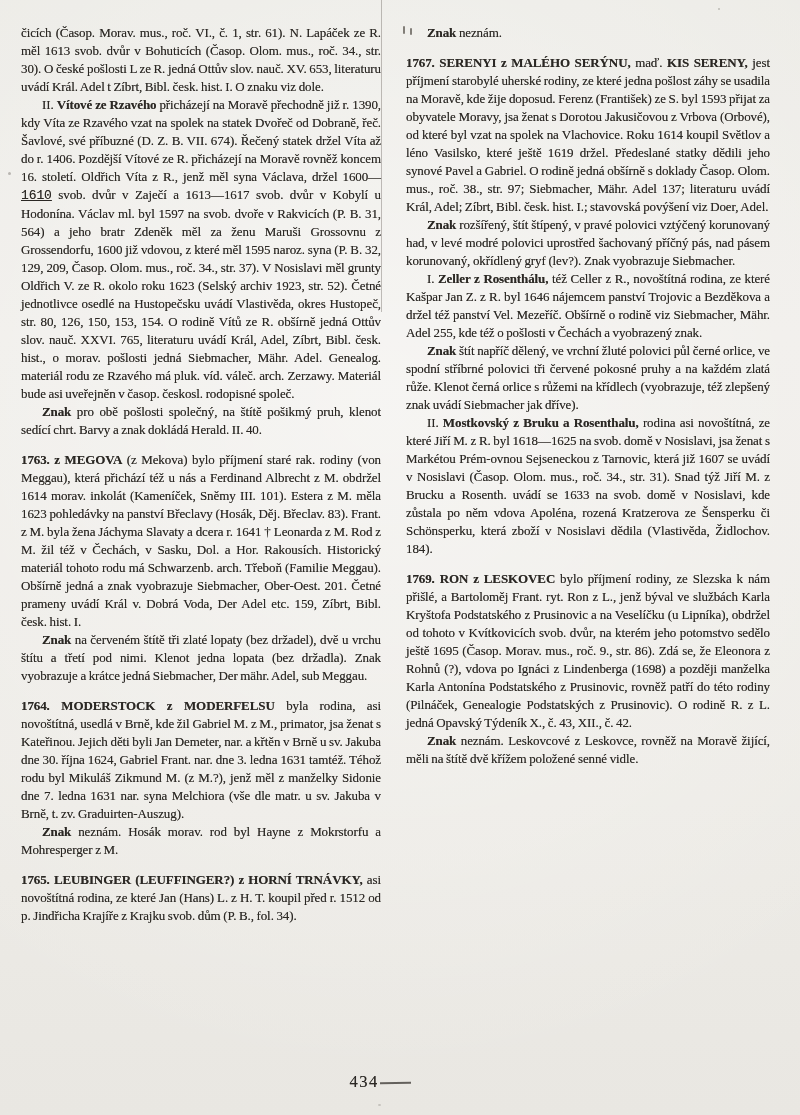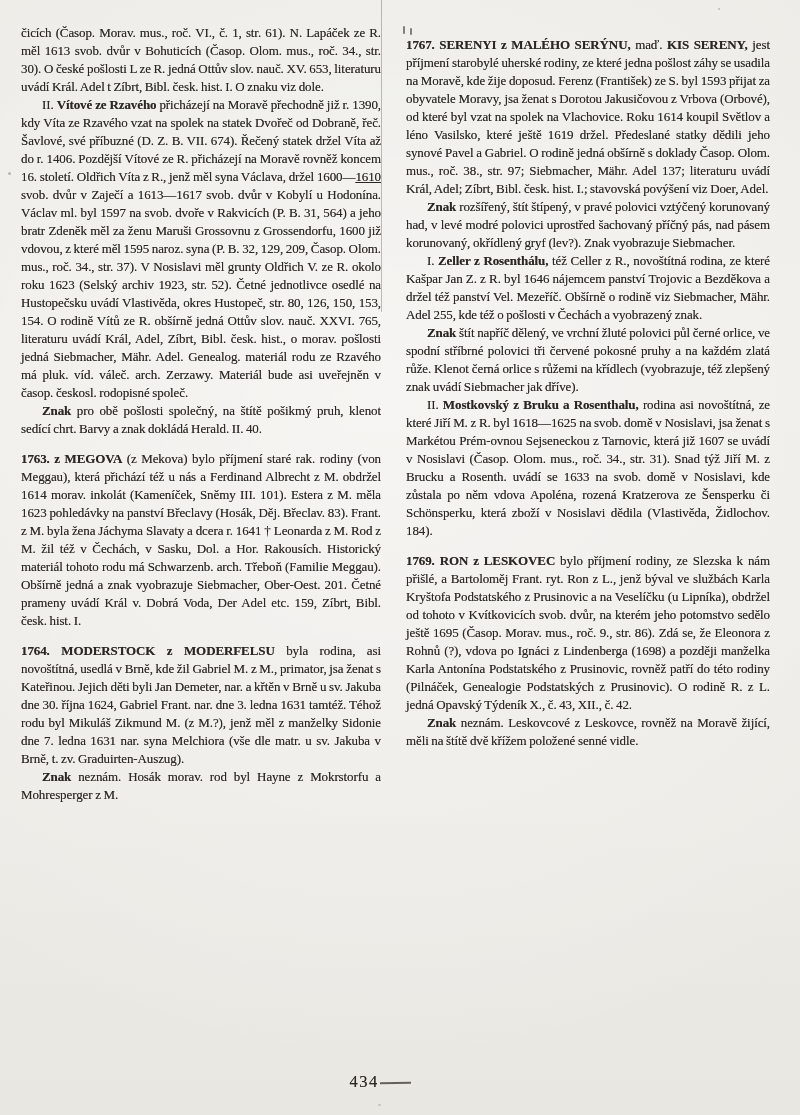--- a/index.html
+++ b/index.html
@@ -21,21 +21,21 @@
     letter-spacing:-0.1px;word-spacing:-0.5px;
     text-shadow:0 0 .6px rgba(43,40,36,.55);
     hyphens:auto;-webkit-hyphens:auto;
   }
   .col-left{left:21px;width:360px;}
   .col-right{left:406px;width:364px;}
   .col p{margin:0;padding:0;}
   .col p.indent{text-indent:21px;}
   .col p.entry{margin-top:12px;}
   .b{font-weight:700;}
-  .u{text-decoration:underline;}
+  .u{text-decoration:underline;font-family:Liberation Mono, monospace;}
   .footer{
     position:absolute;top:1072px;left:0;width:736px;
     text-align:center;
     font-size:16.5px;letter-spacing:1.5px;
     text-shadow:0 0 .6px rgba(43,40,36,.55);
   }
   .footer-inner{position:relative;left:-4px;}
   .footer-strike{
     position:absolute;left:380px;top:1082px;width:31px;height:2px;
     background:rgba(48,44,40,.72);transform:rotate(-1.2deg);
@@ -55,24 +55,27 @@
 <body>
 
 <div class="page">
   <div class="divider"></div>
 
   <div class="col col-left">
       <p class="para plain"><span>čicích (Časop. Morav. mus., roč. VI., č. 1, str. 61). N. Lapáček ze R. měl 1613 svob. dvůr v Bohuticích (Časop. Olom. mus., roč. 34., str. 30). O české pošlosti L ze R. jedná Ottův slov. nauč. XV. 653, literaturu uvádí Král. Adel t Zíbrt, Bibl. česk. hist. I. O znaku viz dole.</span></p>
       <p class="para indent"><span>II. </span><span class="b">Vítové ze Rzavého</span><span> přicházejí na Moravě přechodně již r. 1390, kdy Víta ze Rzavého vzat na spolek na statek Dvořeč od Dobraně, řeč. Šavlové, své příbuzné (D. Z. B. VII. 674). Řečený statek držel Víta až do r. 1406. Pozdější Vítové ze R. přicházejí na Moravě rovněž koncem 16. století. Oldřich Víta z R., jenž měl syna Václava, držel 1600—</span><span class="u">1610</span><span> svob. dvůr v Zaječí a 1613—1617 svob. dvůr v Kobylí u Hodonína. Václav ml. byl 1597 na svob. dvoře v Rakvicích (P. B. 31, 564) a jeho bratr Zdeněk měl za ženu Maruši Grossovnu z Grossendorfu, 1600 již vdovou, z které měl 1595 naroz. syna (P. B. 32, 129, 209, Časop. Olom. mus., roč. 34., str. 37). V Nosislavi měl grunty Oldřich V. ze R. okolo roku 1623 (Selský archiv 1923, str. 52). Četné jednotlivce osedlé na Hustopečsku uvádí Vlastivěda, okres Hustopeč, str. 80, 126, 150, 153, 154. O rodině Vítů ze R. obšírně jedná Ottův slov. nauč. XXVI. 765, literaturu uvádí Král, Adel, Zíbrt, Bibl. česk. hist., o morav. pošlosti jedná Siebmacher, Mähr. Adel. Genealog. materiál rodu ze Rzavého má pluk. víd. váleč. arch. Zerzawy. Materiál bude asi uveřejněn v časop. českosl. rodopisné společ.</span></p>
       <p class="para indent"><span class="b">Znak</span><span> pro obě pošlosti společný, na štítě pošikmý pruh, klenot sedící chrt. Barvy a znak dokládá Herald. II. 40.</span></p>
       <p class="para entry"><span class="b">1763. z MEGOVA</span><span> (z Mekova) bylo příjmení staré rak. rodiny (von Meggau), která přichází též u nás a Ferdinand Albrecht z M. obdržel 1614 morav. inkolát (Kameníček, Sněmy III. 101). Estera z M. měla 1623 pohledávky na panství Břeclavy (Hosák, Děj. Břeclav. 83). Frant. z M. byla žena Jáchyma Slavaty a dcera r. 1641 † Leonarda z M. Rod z M. žil též v Čechách, v Sasku, Dol. a Hor. Rakousích. Historický materiál tohoto rodu má Schwarzenb. arch. Třeboň (Familie Meggau). Obšírně jedná a znak vyobrazuje Siebmacher, Ober-Oest. 201. Četné prameny uvádí Král v. Dobrá Voda, Der Adel etc. 159, Zíbrt, Bibl. česk. hist. I.</span></p>
+      <p class="para indent"><span class="b">Znak</span><span> na červeném štítě tři zlaté lopaty (bez držadel), dvě u vrchu štítu a třetí pod nimi. Klenot jedna lopata (bez držadla). Znak vyobrazuje a krátce jedná Siebmacher, Der mähr. Adel, sub Meggau.</span></p>
       <p class="para entry"><span class="b">1764. MODERSTOCK z MODERFELSU</span><span> byla rodina, asi novoštítná, usedlá v Brně, kde žil Gabriel M. z M., primator, jsa ženat s Kateřinou. Jejich děti byli Jan Demeter, nar. a křtěn v Brně u sv. Jakuba dne 30. října 1624, Gabriel Frant. nar. dne 3. ledna 1631 tamtéž. Téhož rodu byl Mikuláš Zikmund M. (z M.?), jenž měl z manželky Sidonie dne 7. ledna 1631 nar. syna Melchiora (vše dle matr. u sv. Jakuba v Brně, t. zv. Graduirten-Auszug).</span></p>
       <p class="para indent"><span class="b">Znak</span><span> neznám. Hosák morav. rod byl Hayne z Mokrstorfu a Mohresperger z M.</span></p>
+      <p class="para entry"><span class="b">1765. LEUBINGER (LEUFFINGER?) z HORNÍ TRNÁVKY,</span><span> asi novoštítná rodina, ze které Jan (Hans) L. z H. T. koupil před r. 1512 od p. Jindřicha Krajíře z Krajku svob. dům (P. B., fol. 34).</span></p>
     </div>
   <div class="col col-right">
+      <p class="para indent"><span class="b">Znak</span><span> neznám.</span></p>
       <p class="para entry"><span class="b">1767. SERENYI z MALÉHO SERÝNU,</span><span> maď. </span><span class="b">KIS SERENY,</span><span> jest příjmení starobylé uherské rodiny, ze které jedna pošlost záhy se usadila na Moravě, kde žije doposud. Ferenz (František) ze S. byl 1593 přijat za obyvatele Moravy, jsa ženat s Dorotou Jakusičovou z Vrbova (Orbové), od které byl vzat na spolek na Vlachovice. Roku 1614 koupil Světlov a léno Vasilsko, které ještě 1619 držel. Předeslané statky dědili jeho synové Pavel a Gabriel. O rodině jedná obšírně s doklady Časop. Olom. mus., roč. 38., str. 97; Siebmacher, Mähr. Adel 137; literaturu uvádí Král, Adel; Zíbrt, Bibl. česk. hist. I.; stavovská povýšení viz Doer, Adel.</span></p>
       <p class="para indent"><span class="b">Znak</span><span> rozšířený, štít štípený, v pravé polovici vztýčený korunovaný had, v levé modré polovici uprostřed šachovaný příčný pás, nad pásem korunovaný, okřídlený gryf (lev?). Znak vyobrazuje Siebmacher.</span></p>
       <p class="para indent"><span>I. </span><span class="b">Zeller z Rosenthálu,</span><span> též Celler z R., novoštítná rodina, ze které Kašpar Jan Z. z R. byl 1646 nájemcem panství Trojovic a Bezděkova a držel též panství Vel. Mezeříč. Obšírně o rodině viz Siebmacher, Mähr. Adel 255, kde též o pošlosti v Čechách a vyobrazený znak.</span></p>
       <p class="para indent"><span class="b">Znak</span><span> štít napříč dělený, ve vrchní žluté polovici půl černé orlice, ve spodní stříbrné polovici tři červené pokosné pruhy a na každém zlatá růže. Klenot černá orlice s růžemi na křídlech (vyobrazuje, též zlepšený znak uvádí Siebmacher jak dříve).</span></p>
       <p class="para indent"><span>II. </span><span class="b">Mostkovský z Bruku a Rosenthalu,</span><span> rodina asi novoštítná, ze které Jiří M. z R. byl 1618—1625 na svob. domě v Nosislavi, jsa ženat s Markétou Prém-ovnou Sejseneckou z Tarnovic, která již 1607 se uvádí v Nosislavi (Časop. Olom. mus., roč. 34., str. 31). Snad týž Jiří M. z Brucku a Rosenth. uvádí se 1633 na svob. domě v Nosislavi, kde zůstala po něm vdova Apoléna, rozená Kratzerova ze Šensperku či Schönsperku, která zboží v Nosislavi dědila (Vlastivěda, Židlochov. 184).</span></p>
       <p class="para entry"><span class="b">1769. RON z LESKOVEC</span><span> bylo příjmení rodiny, ze Slezska k nám přišlé, a Bartoloměj Frant. ryt. Ron z L., jenž býval ve službách Karla Kryštofa Podstatského z Prusinovic a na Veselíčku (u Lipníka), obdržel od tohoto v Kvítkovicích svob. dvůr, na kterém jeho potomstvo sedělo ještě 1695 (Časop. Morav. mus., roč. 9., str. 86). Zdá se, že Eleonora z Rohnů (?), vdova po Ignáci z Lindenberga (1698) a později manželka Karla Antonína Podstatského z Prusinovic, rovněž patří do této rodiny (Pilnáček, Genealogie Podstatských z Prusinovic). O rodině R. z L. jedná Opavský Týdeník X., č. 43, XII., č. 42.</span></p>
       <p class="para indent"><span class="b">Znak</span><span> neznám. Leskovcové z Leskovce, rovněž na Moravě žijící, měli na štítě dvě křížem položené senné vidle.</span></p>
     </div>
 
   <div class="speck s1"></div>

